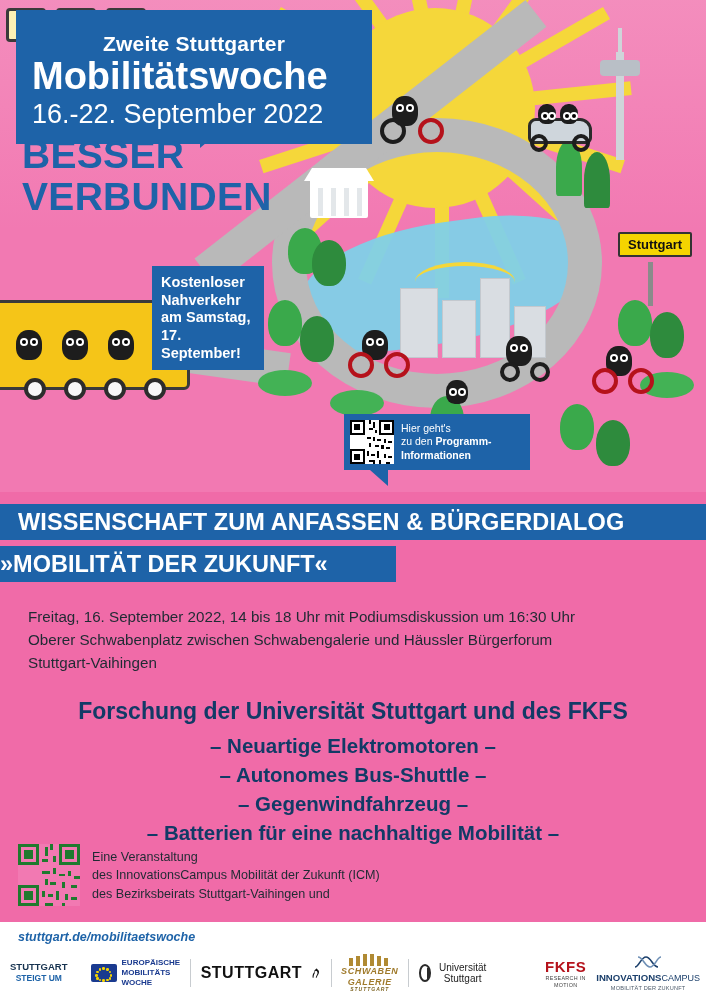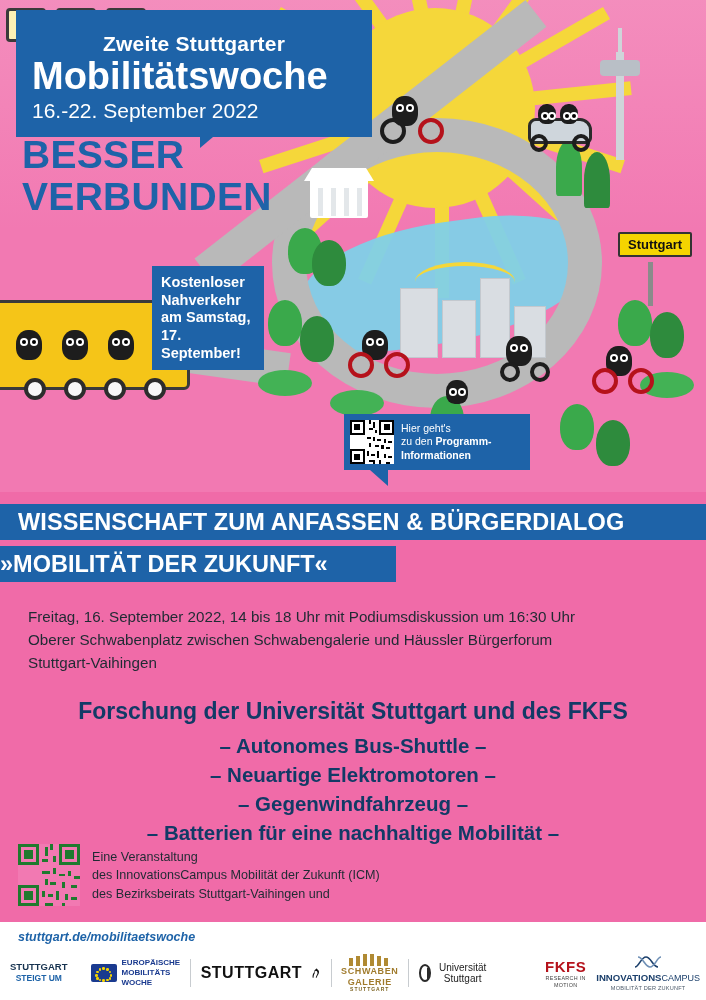--- a/index.html
+++ b/index.html
@@ -220,21 +220,21 @@
     padding: 22px 16px 14px 16px;
     color: #fff;
   }
   .title-box .kicker {
     font-size: 21px; font-weight: bold; text-align: center; letter-spacing: .2px;
   }
   .title-box .main {
     font-size: 38px; font-weight: bold; line-height: 1.05; margin-top: 1px;
   }
   .title-box .dates {
-    font-size: 21px; margin-top: 2px;
+    font-size: 27px; margin-top: 2px;
   }
   .title-tail {
     position: absolute;
     left: 200px; top: 126px;
     width: 0; height: 0;
     border-left: 26px solid #1e63a8;
     border-bottom: 22px solid transparent;
   }
   .claim {
     position: absolute;
@@ -369,21 +369,21 @@
     width: 26px; height: 18px; background: #1a3a8f; border-radius: 2px;
     position: relative; flex: 0 0 auto;
   }
   .eu-star {
     position: absolute; width: 2.6px; height: 2.6px; background: #f5d400; border-radius: 50%;
   }
   .logo-stuttgart-word { font-size: 16px; font-weight: bold; letter-spacing: .5px; color: #111; }
   .horse {
     width: 24px; height: 26px;
   }
-  .sg-logo { color: #a07b2c; font-size: 8.5px; font-weight: bold; }
+  .sg-logo { color: #a07b2c; font-size: 8.5px; font-weight: bold; font-style: italic; }
   .uni-logo { display: flex; align-items: center; gap: 5px; font-size: 10px; color: #222; }
   .uni-mark { width: 18px; height: 18px; border-radius: 50%; border: 2px solid #2a2a2a; position: relative; }
   .uni-mark::after { content:""; position:absolute; left:6px; top:2px; width:2px; height:12px; background:#2a2a2a;}
   .fkfs { color: #b5121b; font-weight: bold; font-size: 15px; letter-spacing: .5px;}
   .fkfs small { display:block; font-size: 5.4px; color:#444; letter-spacing:.3px; font-weight:normal;}
   .icm { font-size: 9px; color: #1b3f6b; }
   .icm b { font-size: 9.6px; }
   .icm small { display:block; font-size: 5.6px; color:#4d5b6a; letter-spacing:.2px;}
 </style>
 </head>
@@ -591,22 +591,22 @@
 <div class="headline-bar" id="bar2">»MOBILITÄT DER ZUKUNFT«</div>
 
 <div class="event-lines">
   <div>Freitag, 16. September 2022, 14 bis 18 Uhr mit Podiumsdiskussion um 16:30 Uhr</div>
   <div>Oberer Schwabenplatz zwischen Schwabengalerie und Häussler Bürgerforum</div>
   <div>Stuttgart-Vaihingen</div>
 </div>
 
 <div class="research-block">
   <div class="research-title">Forschung der Universität Stuttgart und des FKFS</div>
+  <div class="research-item">– Neuartige Elektromotoren –</div>
   <div class="research-item">– Autonomes Bus-Shuttle –</div>
-  <div class="research-item">– Neuartige Elektromotoren –</div>
   <div class="research-item">– Gegenwindfahrzeug –</div>
   <div class="research-item">– Batterien für eine nachhaltige Mobilität –</div>
 </div>
 
 <svg class="qr-small" viewBox="0 0 21 21" shape-rendering="crispEdges">
   <rect width="21" height="21" fill="#f279b2"></rect>
   <g fill="#1f7a2e">
     <rect x="0" y="0" width="7" height="1"></rect>
       <rect x="0" y="6" width="7" height="1"></rect>
     <rect x="0" y="0" width="1" height="7"></rect>

